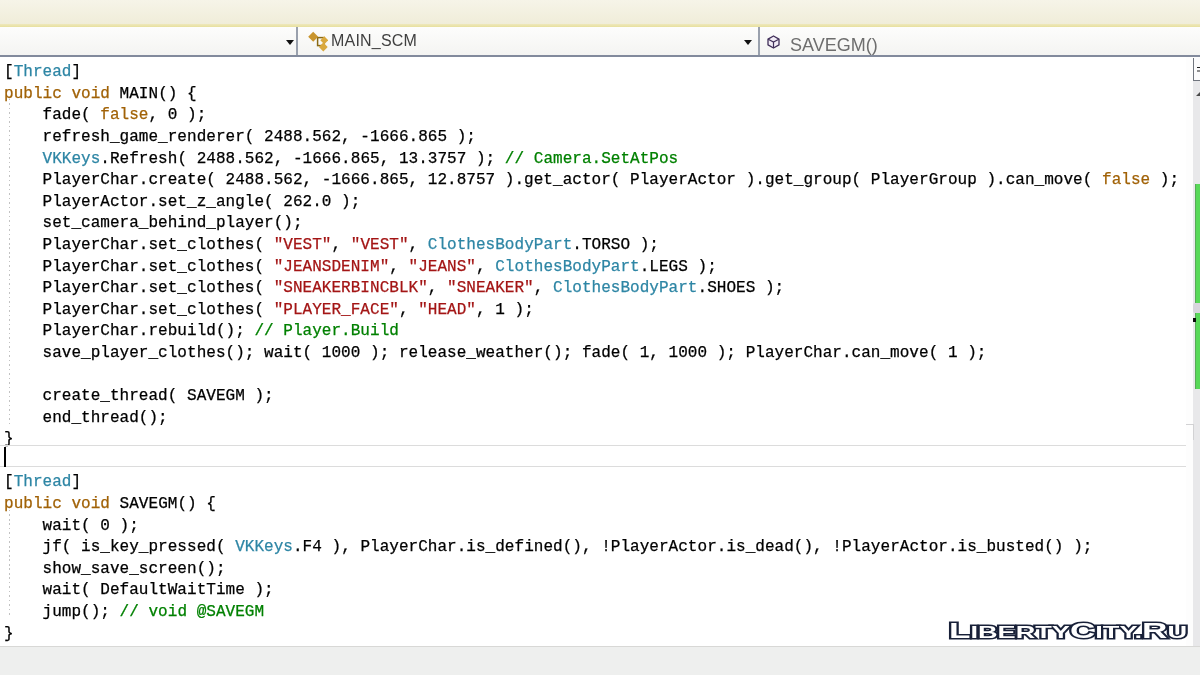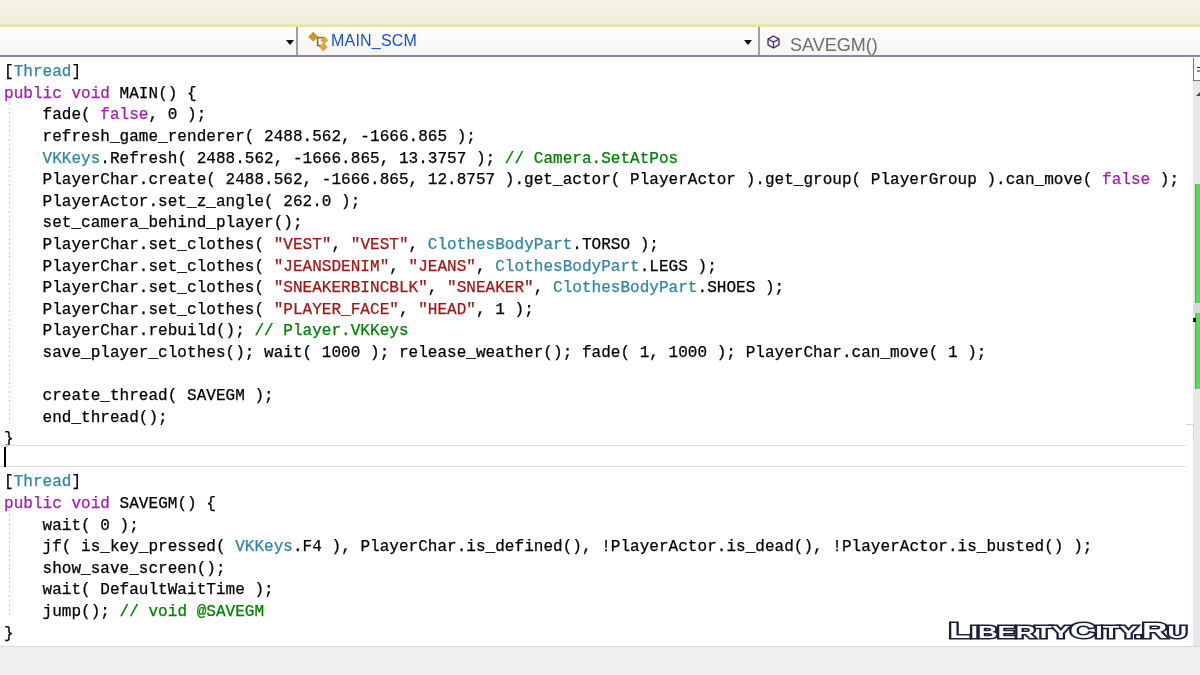--- a/index.html
+++ b/index.html
@@ -4,26 +4,26 @@
 <style>
 html,body{margin:0;padding:0;}
 body{width:1200px;height:675px;overflow:hidden;position:relative;background:#fff;
   font-family:"Liberation Sans", sans-serif;}
 #topbar{position:absolute;left:0;top:0;width:1200px;height:24px;background:linear-gradient(#f6f4e8,#f0edd9);}
 #topline{position:absolute;left:0;top:24px;width:1200px;height:3px;background:linear-gradient(#eee8bc,#e7e09e);}
 #navrow{position:absolute;left:0;top:27px;width:1200px;height:28px;background:linear-gradient(#fdfdfc,#f4f4f2);}
 #navborder{position:absolute;left:0;top:55px;width:1200px;height:2px;background:#828a9c;}
 .sep{position:absolute;top:27px;height:28px;width:2px;background:#9aa1ad;}
 .arrow{position:absolute;width:0;height:0;border-left:4.5px solid transparent;border-right:4.5px solid transparent;border-top:5.5px solid #111;}
-#navtext1{position:absolute;left:331px;top:32px;font-size:16px;color:#1d4ed8;letter-spacing:0.2px;}
+#navtext1{position:absolute;left:331px;top:32px;font-size:16px;color:#404040;letter-spacing:0.2px;}
 #navtext2{position:absolute;left:790px;top:35px;font-size:18px;color:#6e6e6e;}
 #code{position:absolute;left:0;top:57px;width:1186px;height:589px;background:#fff;}
 pre{position:absolute;left:0;top:1.2px;margin:0;padding:4px 0 0 4px;
   font-family:"Liberation Mono",monospace;font-size:16px;line-height:21.6px;color:#000;letter-spacing:0.03px;-webkit-text-stroke:0.25px currentColor;}
-.b{color:#a21caf;margin-top:8px;}
+.b{color:#a16207;margin-top:8px;}
 .t{color:#2e86a5;}
 .r{color:#a31515;}
 .g{color:#008000;margin-top:46px;}
 .guide{position:absolute;left:9px;width:1px;background:repeating-linear-gradient(180deg,#c2c2c2 0,#c2c2c2 1.5px,transparent 1.5px,transparent 4.5px);}
 #caret{position:absolute;left:4px;top:447px;width:2px;height:20px;background:#000;}
 #sbar{position:absolute;left:1186px;top:57px;width:14px;height:589px;background:#fdfdfd;}
 #sbtrack{position:absolute;left:1193.3px;top:80px;width:6.7px;height:566px;background:#e8e8ea;}
 #splitbox{position:absolute;left:1193px;top:57.5px;width:7px;height:23px;background:#fbfbfc;border-left:1.2px solid #70757e;border-bottom:1.2px solid #70757e;box-sizing:border-box;}
 #splitbox:before{content:"";position:absolute;left:3px;top:9px;width:4px;height:1.5px;background:#222;box-shadow:0 3.5px 0 #222;}
 #uparr{position:absolute;left:1195.5px;top:92px;width:0;height:0;border-left:4px solid transparent;border-right:4px solid transparent;border-bottom:4px solid #4a4a4a;}
@@ -62,21 +62,21 @@
     fade( <span class="b">false</span>, 0 );
     refresh_game_renderer( 2488.562, -1666.865 );
     <span class="t">VKKeys</span>.Refresh( 2488.562, -1666.865, 13.3757 ); <span class="g">// Camera.SetAtPos</span>
     PlayerChar.create( 2488.562, -1666.865, 12.8757 ).get_actor( PlayerActor ).get_group( PlayerGroup ).can_move( <span class="b">false</span> );
     PlayerActor.set_z_angle( 262.0 );
     set_camera_behind_player();
     PlayerChar.set_clothes( <span class="r">"VEST"</span>, <span class="r">"VEST"</span>, <span class="t">ClothesBodyPart</span>.TORSO );
     PlayerChar.set_clothes( <span class="r">"JEANSDENIM"</span>, <span class="r">"JEANS"</span>, <span class="t">ClothesBodyPart</span>.LEGS );
     PlayerChar.set_clothes( <span class="r">"SNEAKERBINCBLK"</span>, <span class="r">"SNEAKER"</span>, <span class="t">ClothesBodyPart</span>.SHOES );
     PlayerChar.set_clothes( <span class="r">"PLAYER_FACE"</span>, <span class="r">"HEAD"</span>, 1 );
-    PlayerChar.rebuild(); <span class="g">// Player.VKKeys</span>
+    PlayerChar.rebuild(); <span class="g">// Player.Build</span>
     save_player_clothes(); wait( 1000 ); release_weather(); fade( 1, 1000 ); PlayerChar.can_move( 1 );
 
     create_thread( SAVEGM );
     end_thread();
 }
 
 [<span class="t">Thread</span>]
 <span class="b">public</span> <span class="b">void</span> SAVEGM() {
     wait( 0 );
     jf( is_key_pressed( <span class="t">VKKeys</span>.F4 ), PlayerChar.is_defined(), !PlayerActor.is_dead(), !PlayerActor.is_busted() );

